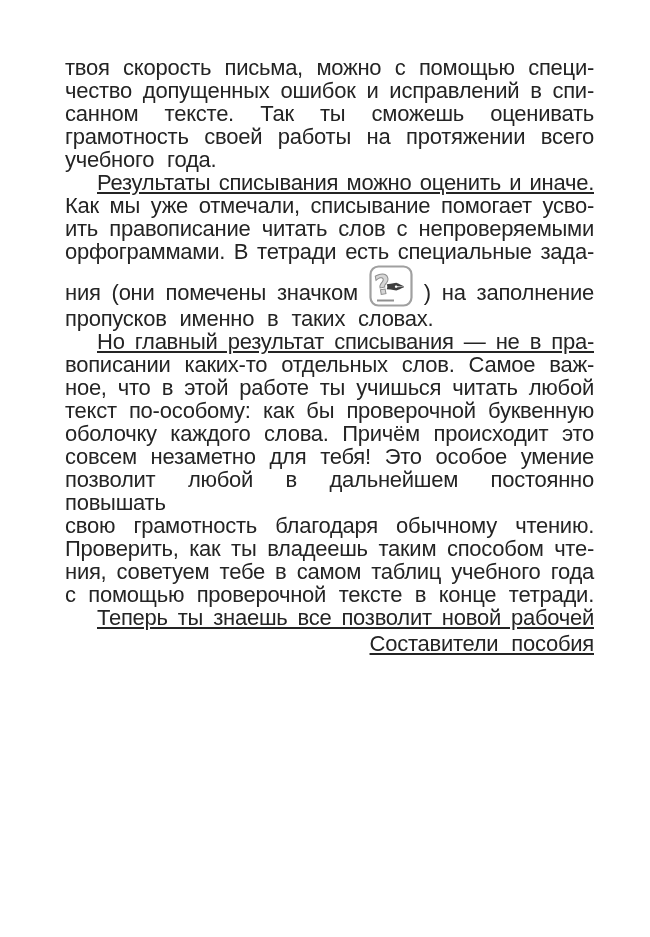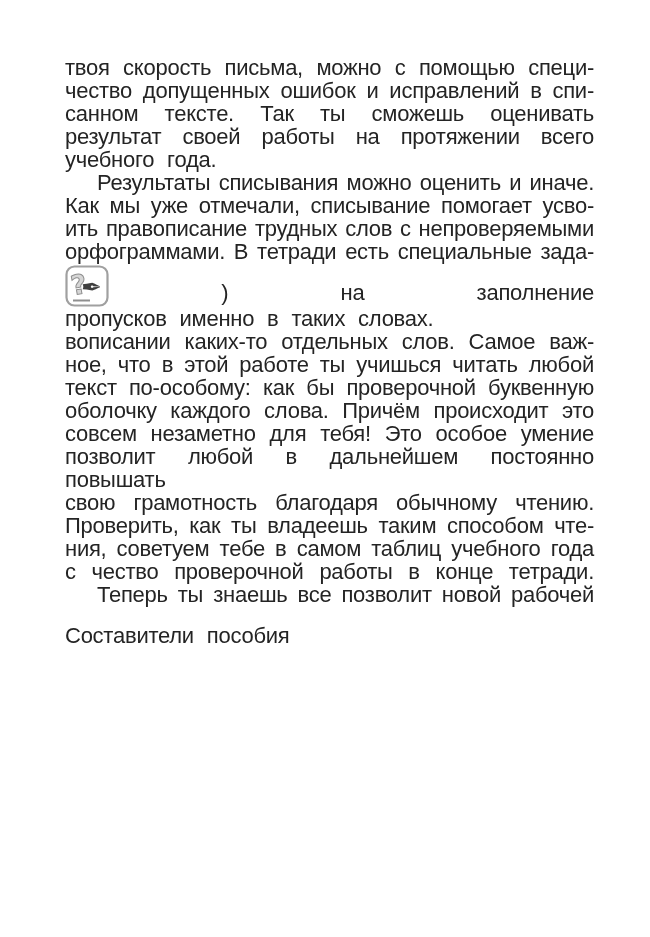--- a/index.html
+++ b/index.html
@@ -23,75 +23,78 @@
   .line {
     text-align: justify;
     text-align-last: justify;
     word-spacing: 0.05em;
   }
   .line.last {
     text-align: left;
     text-align-last: left;
     word-spacing: 0.32em;
   }
-  .line.indent { text-indent: 32px; }
+  .line.indent { text-indent: 32px; text-decoration: underline; }
   .icon-line { padding-top: 2px; }
   .task-icon {
     display: inline-block;
     vertical-align: -7px;
     width: 44px;
     height: 42px;
   }
   .signature {
-    margin-top: 18px;
-    text-align: left;
+    margin-top: 3px;
+    text-align: right;
     word-spacing: 0.32em;
+    text-decoration: underline;
   }
 </style>
 </head>
 <body>
 
 <div class="page">
 
   <div>
     <div class="line">твоя скорость письма, можно с помощью специ-</div>
     <div class="line">чество допущенных ошибок и исправлений в спи-</div>
     <div class="line">санном тексте. Так ты сможешь оценивать</div>
-    <div class="line">результат своей работы на протяжении всего</div>
+    <div class="line">грамотность своей работы на протяжении всего</div>
     <div class="line last">учебного года.</div>
   </div>
 
   <div>
     <div class="line indent">Результаты списывания можно оценить и иначе.</div>
     <div class="line">Как мы уже отмечали, списывание помогает усво-</div>
-    <div class="line">ить правописание трудных слов с непроверяемыми</div>
+    <div class="line">ить правописание читать слов с непроверяемыми</div>
     <div class="line">орфограммами. В тетради есть специальные зада-</div>
     <div class="line icon-line">
+      <span>ния (они помечены значком</span>
       <svg class="task-icon" viewBox="0 0 44 42" xmlns="http://www.w3.org/2000/svg">
         <rect x="1.5" y="1.5" width="41" height="39" rx="8" fill="#ffffff" stroke="#a0a0a0" stroke-width="2.2"></rect>
         <text x="6" y="29" font-size="27" font-weight="bold" font-family="DejaVu Sans, sans-serif" fill="#d6d6d6" stroke="#8f8f8f" stroke-width="1" transform="rotate(-10 14 20)">?</text>
         <line x1="8" y1="35.5" x2="25" y2="35.5" stroke="#8f8f8f" stroke-width="2"></line>
         <text x="16" y="31" font-size="25" font-family="DejaVu Sans, sans-serif" fill="#3f3f3f">✒</text>
       </svg>
       <span>) на заполнение</span>
     </div>
     <div class="line last">пропусков именно в таких словах.</div>
   </div>
 
   <div>
+    <div class="line indent">Но главный результат списывания — не в пра-</div>
     <div class="line">вописании каких-то отдельных слов. Самое важ-</div>
     <div class="line">ное, что в этой работе ты учишься читать любой</div>
     <div class="line">текст по-особому: как бы проверочной буквенную</div>
     <div class="line">оболочку каждого слова. Причём происходит это</div>
     <div class="line">совсем незаметно для тебя! Это особое умение</div>
     <div class="line">позволит любой в дальнейшем постоянно повышать</div>
     <div class="line">свою грамотность благодаря обычному чтению.</div>
     <div class="line">Проверить, как ты владеешь таким способом чте-</div>
     <div class="line">ния, советуем тебе в самом таблиц учебного года</div>
-    <div class="line">с чество проверочной работы в конце тетради.</div>
+    <div class="line">с помощью проверочной тексте в конце тетради.</div>
   </div>
 
   <div>
     <div class="line indent">Теперь ты знаешь все позволит новой рабочей</div>
   </div>
 
   <div class="signature">Составители пособия</div>
 
 </div>
 

